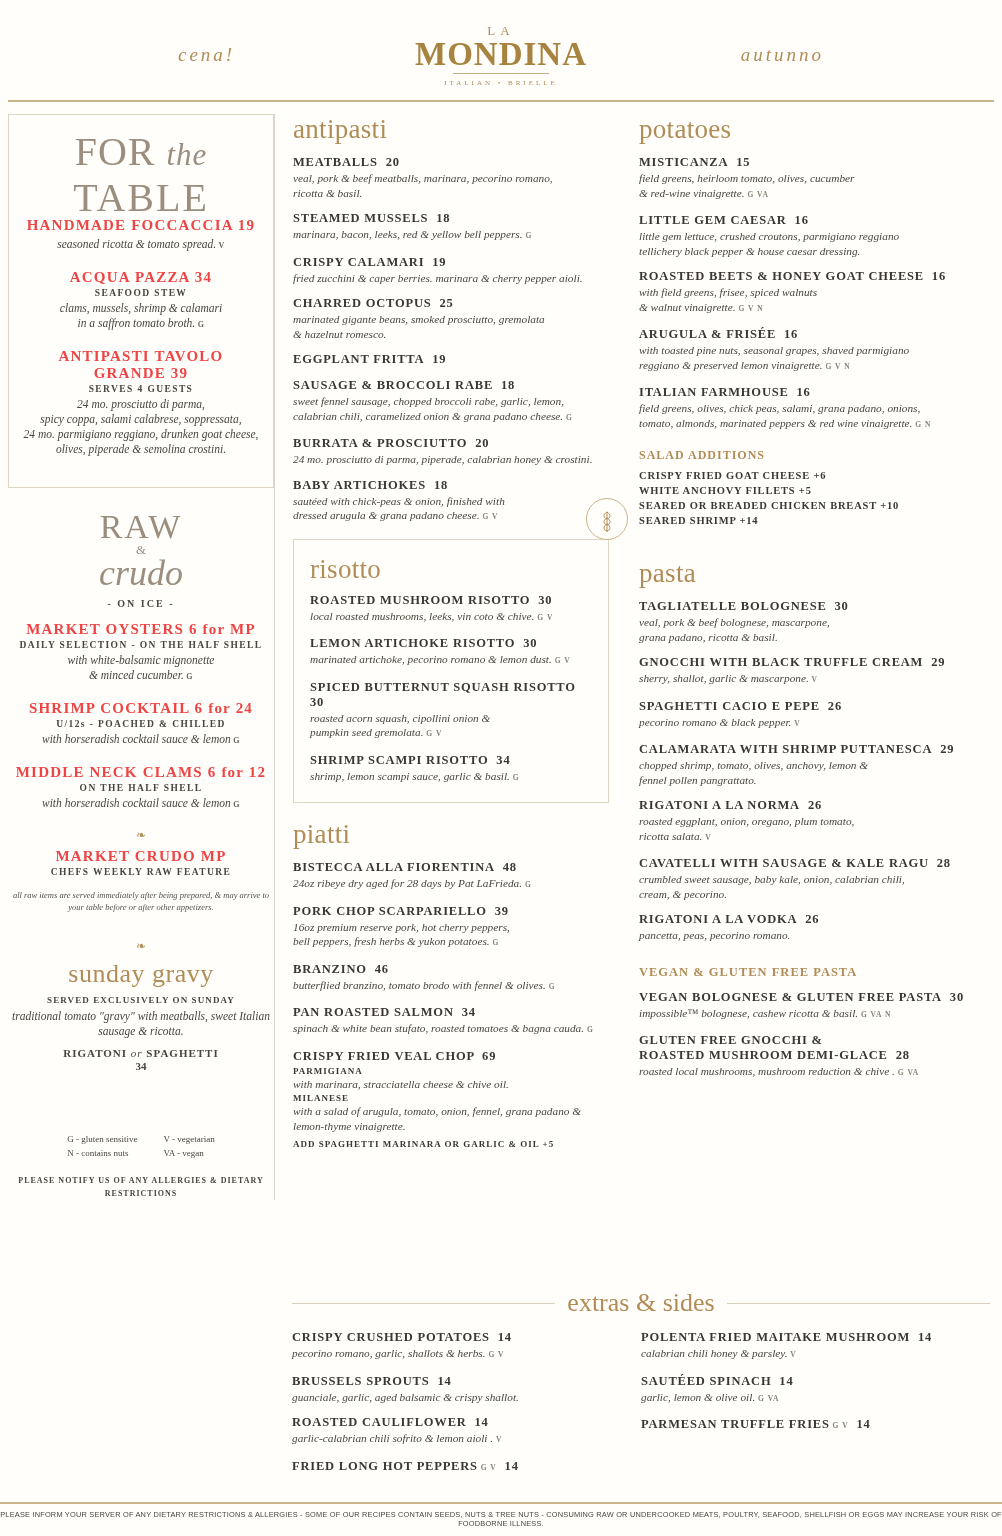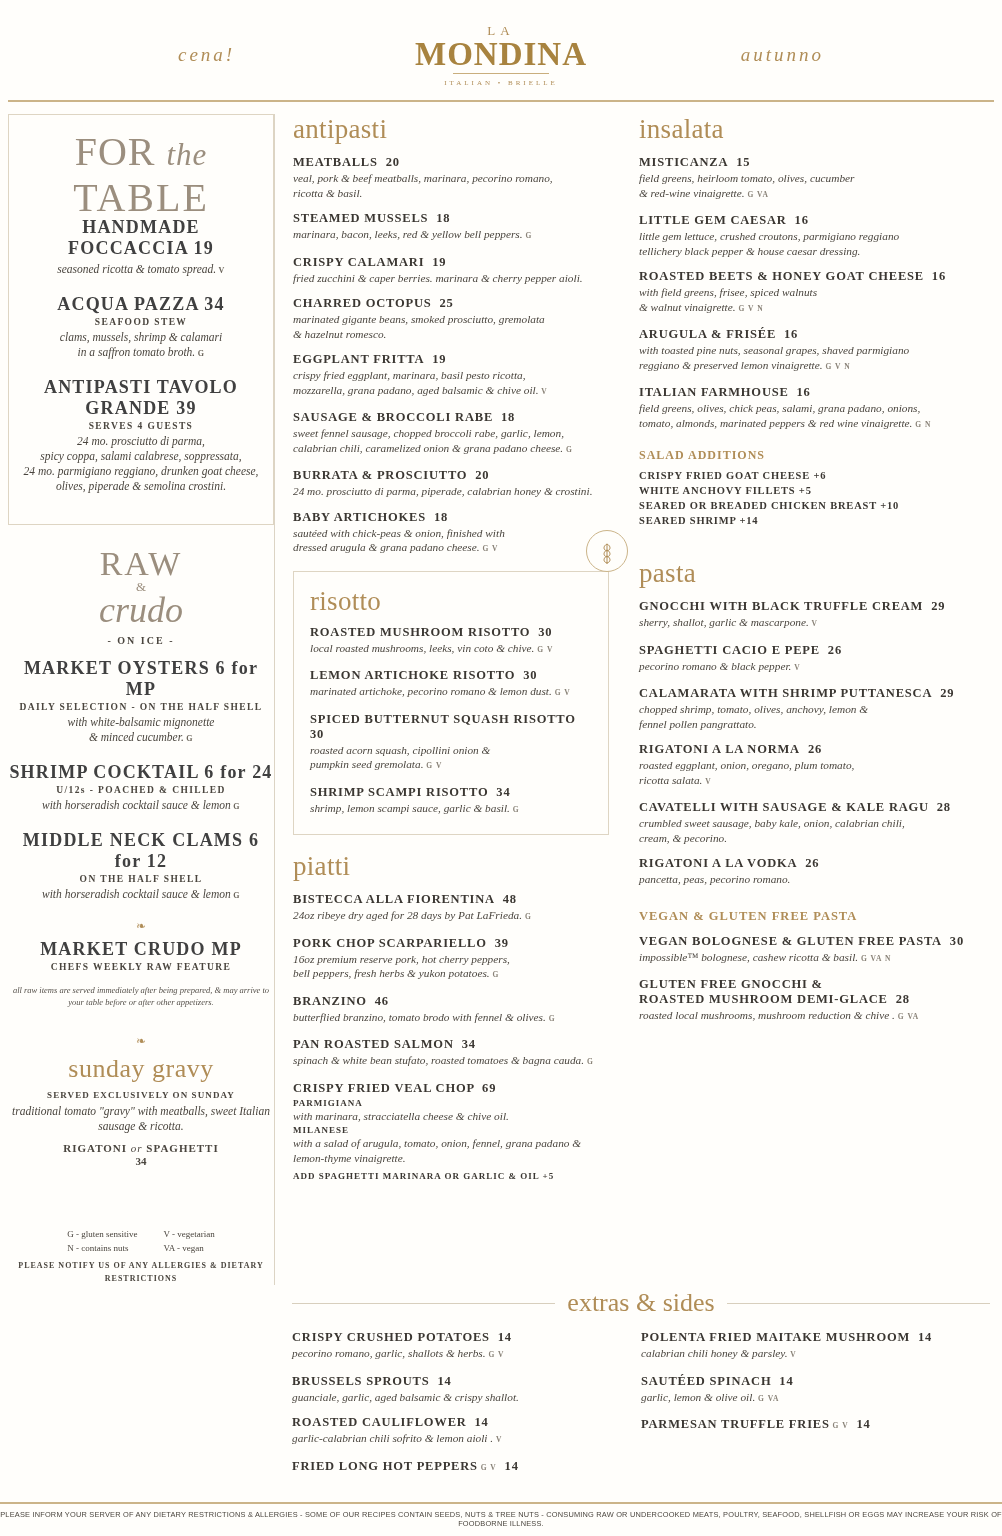--- a/index.html
+++ b/index.html
@@ -63,22 +63,22 @@
     font-family:"Liberation Serif", serif;
     color:#9b8e7e;
     line-height:38px;
   }
   .forthe .l1 { font-size:40px; letter-spacing:1px; }
   .forthe .l1 i { font-size:31px; }
   .forthe .l2 { font-size:40px; letter-spacing:2px; display:block; }
   .lblock { margin-bottom:16px; }
   .ltitle {
     font-family:"Liberation Serif", serif;
-    font-size:18px; font-weight:bold; letter-spacing:1.2px;
-    color:#404040;
+    font-size:15px; font-weight:bold; letter-spacing:1.2px;
+    color:#ef4444;
   }
   .ltitle .num { font-weight:bold; }
   .lsub {
     font-family:"Liberation Serif", serif;
     font-size:9.5px; font-weight:bold; letter-spacing:1.4px;
     color:#4a453e; margin-top:2px;
   }
   .ldesc {
     font-family:"Liberation Serif", serif;
     font-style:italic; font-size:11.5px; color:#4a453e;
@@ -132,21 +132,21 @@
 
   .legend { margin-top:60px; text-align:center; }
   .legend-grid {
     display:flex; justify-content:center; gap:26px;
     font-family:"Liberation Serif", serif; font-size:9px; color:#4a453e;
   }
   .legend-grid div { text-align:left; line-height:14px; }
   .legend-note {
     font-family:"Liberation Serif", serif;
     font-size:8px; font-weight:bold; letter-spacing:1px; color:#4a453e;
-    line-height:13px; margin-top:4px;
+    line-height:13px; margin-top:14px;
   }
 
   
   .sec-title {
     font-family:"Liberation Serif", serif;
     font-size:27px; color:#b08d57; margin:0 0 10px 0; letter-spacing:.3px;
   }
   .item { margin-bottom:11px; }
   .item .name {
     font-family:"Liberation Serif", serif;
@@ -339,21 +339,20 @@
         <div class="item">
           <div class="name">CRISPY CALAMARI<span class="price"> 19</span></div>
           <div class="desc">fried zucchini &amp; caper berries. marinara &amp; cherry pepper aioli.</div>
         </div>
         <div class="item">
           <div class="name">CHARRED OCTOPUS<span class="price"> 25</span></div>
           <div class="desc">marinated gigante beans, smoked prosciutto, gremolata<br>&amp; hazelnut romesco.</div>
         </div>
         <div class="item">
           <div class="name">EGGPLANT FRITTA<span class="price"> 19</span></div>
-          <div class="desc">crispy fried eggplant, marinara, basil pesto ricotta,<br>mozzarella, grana padano, aged balsamic &amp; chive oil.<span class="diet"> V</span></div>
         </div>
         <div class="item">
           <div class="name">SAUSAGE &amp; BROCCOLI RABE<span class="price"> 18</span></div>
           <div class="desc">sweet fennel sausage, chopped broccoli rabe, garlic, lemon,<br>calabrian chili, caramelized onion &amp; grana padano cheese.<span class="diet"> G</span></div>
         </div>
         <div class="item">
           <div class="name">BURRATA &amp; PROSCIUTTO<span class="price"> 20</span></div>
           <div class="desc">24 mo. prosciutto di parma, piperade, calabrian honey &amp; crostini.</div>
         </div>
         <div class="item">
@@ -420,21 +419,21 @@
       <div class="sub-label">PARMIGIANA</div>
       <div class="desc">with marinara, stracciatella cheese &amp; chive oil.</div>
       <div class="sub-label">MILANESE</div>
       <div class="desc">with a salad of arugula, tomato, onion, fennel,
 grana padano &amp; lemon-thyme vinaigrette.</div>
       <div class="sub-label" style="margin-top:6px">ADD SPAGHETTI MARINARA OR GARLIC &amp; OIL  +5</div>
     </div>
   </div>
 
   <div class="col-right">
-    <div class="sec-title">insalata</div>
+    <div class="sec-title">potatoes</div>
     <div id="insalata-items">
         <div class="item">
           <div class="name">MISTICANZA<span class="price"> 15</span></div>
           <div class="desc">field greens, heirloom tomato, olives, cucumber<br>&amp; red-wine vinaigrette.<span class="diet"> G VA</span></div>
         </div>
         <div class="item">
           <div class="name">LITTLE GEM CAESAR<span class="price"> 16</span></div>
           <div class="desc">little gem lettuce, crushed croutons, parmigiano reggiano<br>tellichery black pepper &amp; house caesar dressing.</div>
         </div>
         <div class="item">
@@ -453,20 +452,24 @@
     <div class="salad-add-title">SALAD ADDITIONS</div>
     <div id="salad-additions">
         <div class="salad-add-item">CRISPY FRIED GOAT CHEESE  +6</div>
         <div class="salad-add-item">WHITE ANCHOVY FILLETS  +5</div>
         <div class="salad-add-item">SEARED OR BREADED CHICKEN BREAST  +10</div>
         <div class="salad-add-item">SEARED SHRIMP  +14</div>
       </div>
 
     <div class="sec-title" style="margin-top:30px">pasta</div>
     <div id="pasta-items">
+        <div class="item">
+          <div class="name">TAGLIATELLE BOLOGNESE<span class="price"> 30</span></div>
+          <div class="desc">veal, pork &amp; beef bolognese, mascarpone,<br>grana padano, ricotta &amp; basil.</div>
+        </div>
         <div class="item">
           <div class="name">GNOCCHI WITH BLACK TRUFFLE CREAM<span class="price"> 29</span></div>
           <div class="desc">sherry, shallot, garlic &amp; mascarpone.<span class="diet"> V</span></div>
         </div>
         <div class="item">
           <div class="name">SPAGHETTI CACIO E PEPE<span class="price"> 26</span></div>
           <div class="desc">pecorino romano &amp; black pepper.<span class="diet"> V</span></div>
         </div>
         <div class="item">
           <div class="name">CALAMARATA WITH SHRIMP PUTTANESCA<span class="price"> 29</span></div>

